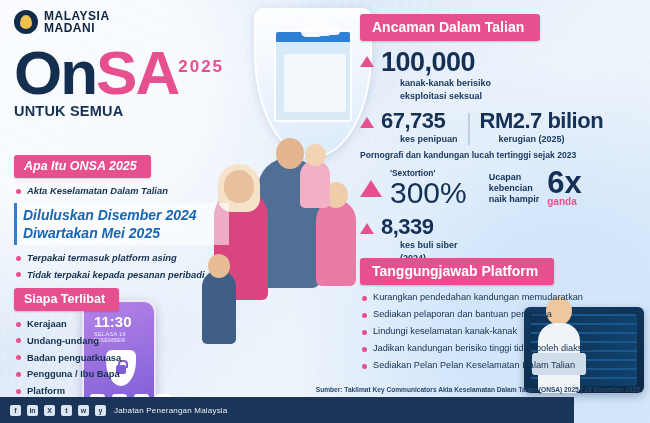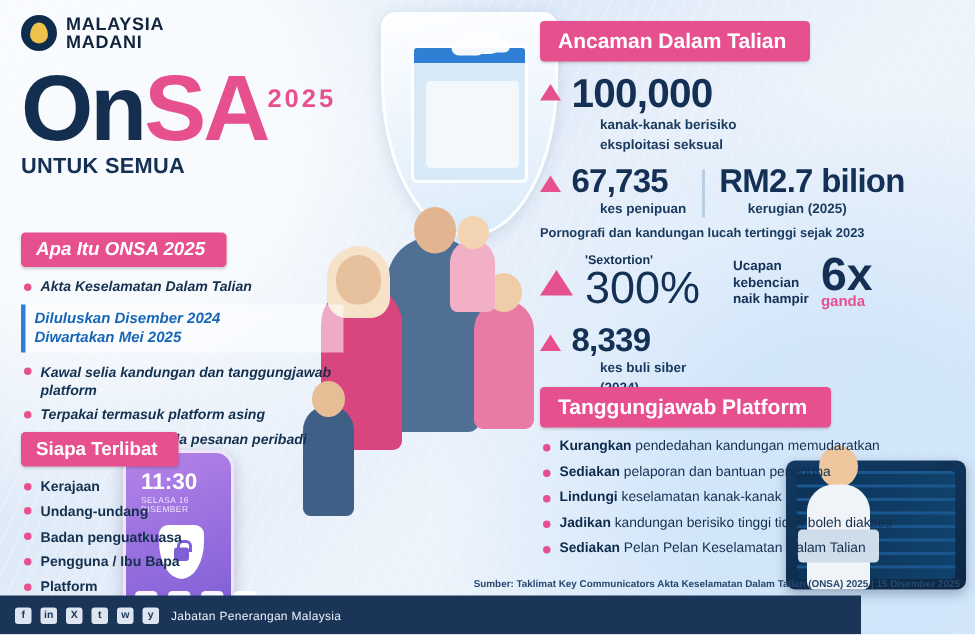--- a/index.html
+++ b/index.html
@@ -96,21 +96,21 @@
     width:5px;height:5px;border-radius:50%;
     background:#e7508f;
   }
   .highlight-box{
     margin:6px 0 7px 0;
     background:rgba(255,255,255,.55);
     border-left:3px solid #2f7fd4;
     padding:3px 6px;
   }
   .highlight-box div{
-    font-size:10px;font-weight:bold;color:#1766b5;line-height:1.3;
+    font-size:14px;font-weight:bold;color:#1766b5;line-height:1.3;
   }
 
   
   .right-a{ position:absolute; left:360px; top:14px; width:278px; z-index:6;}
   .right-b{ position:absolute; left:360px; top:258px; width:278px; z-index:6;}
 
   .stat-row{ display:flex; align-items:flex-start; gap:7px; margin-top:9px; }
   .tri{
     width:0;height:0;flex:none;margin-top:6px;
     border-left:7px solid transparent;border-right:7px solid transparent;
@@ -140,21 +140,21 @@
 
   ul.bul2{ list-style:none; margin-top:7px;}
   ul.bul2 li{
     position:relative; padding-left:13px;
     font-size:9.2px;color:#14304f;line-height:1.25;margin-bottom:5.5px;
   }
   ul.bul2 li::before{
     content:"";position:absolute;left:2px;top:3.5px;
     width:5px;height:5px;border-radius:50%;background:#e7508f;
   }
-  ul.bul2 li b{ font-weight:bold; color:#0f2b4c; }
+  ul.bul2 li b{ font-weight:normal; color:#0f2b4c; }
 
   
   .footer{
     position:absolute;left:0;bottom:0;width:574px;height:26px;
     background:#1b3559;
     display:flex;align-items:center;
     z-index:8;
   }
   .social{ display:flex; gap:6px; margin-left:10px; align-items:center;}
   .social span{
@@ -335,21 +335,20 @@
   <div class="left-a">
     <div class="pill">Apa Itu ONSA 2025</div>
     <ul class="bul">
       <li>Akta Keselamatan Dalam Talian</li>
     </ul>
     <div class="highlight-box">
       <div>Diluluskan Disember 2024</div>
       <div>Diwartakan Mei 2025</div>
     </div>
     <ul class="bul">
-      <li>Kawal selia kandungan dan tanggungjawab platform</li>
       <li>Terpakai termasuk platform asing</li>
       <li>Tidak terpakai kepada pesanan peribadi</li>
     </ul>
   </div>
 
   <div class="left-b">
     <div class="pill">Siapa Terlibat</div>
     <ul class="bul">
       <li>Kerajaan</li>
       <li>Undang-undang</li>

